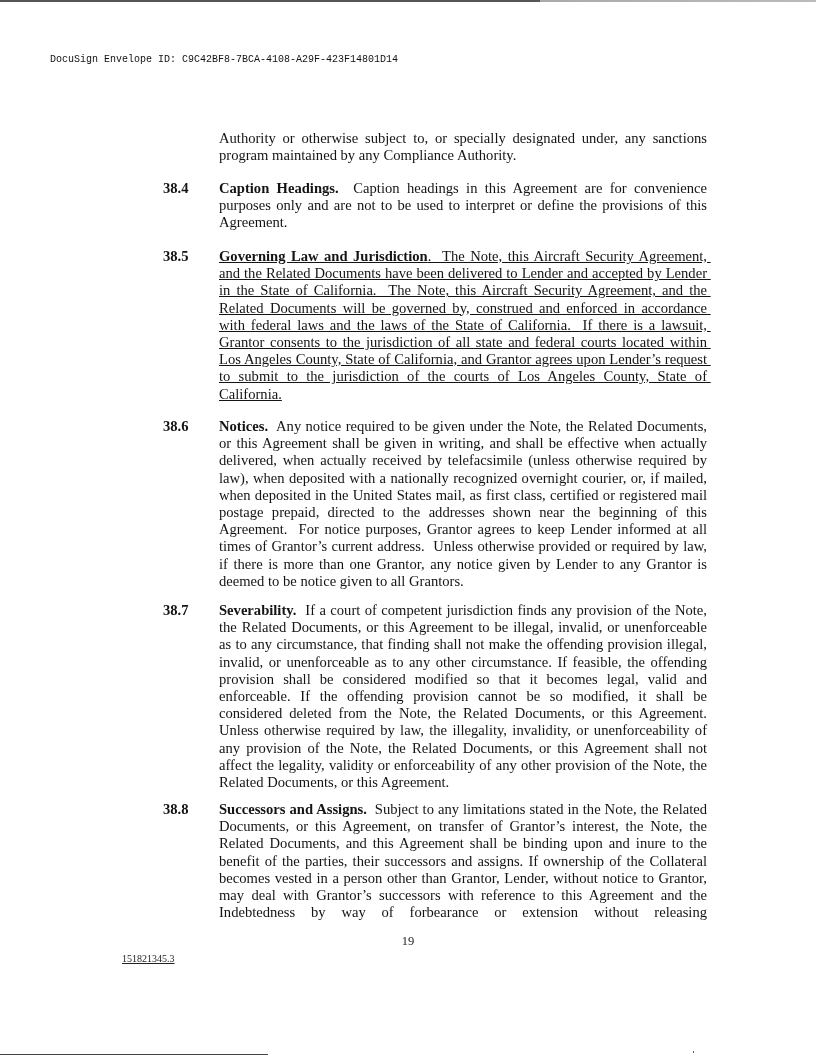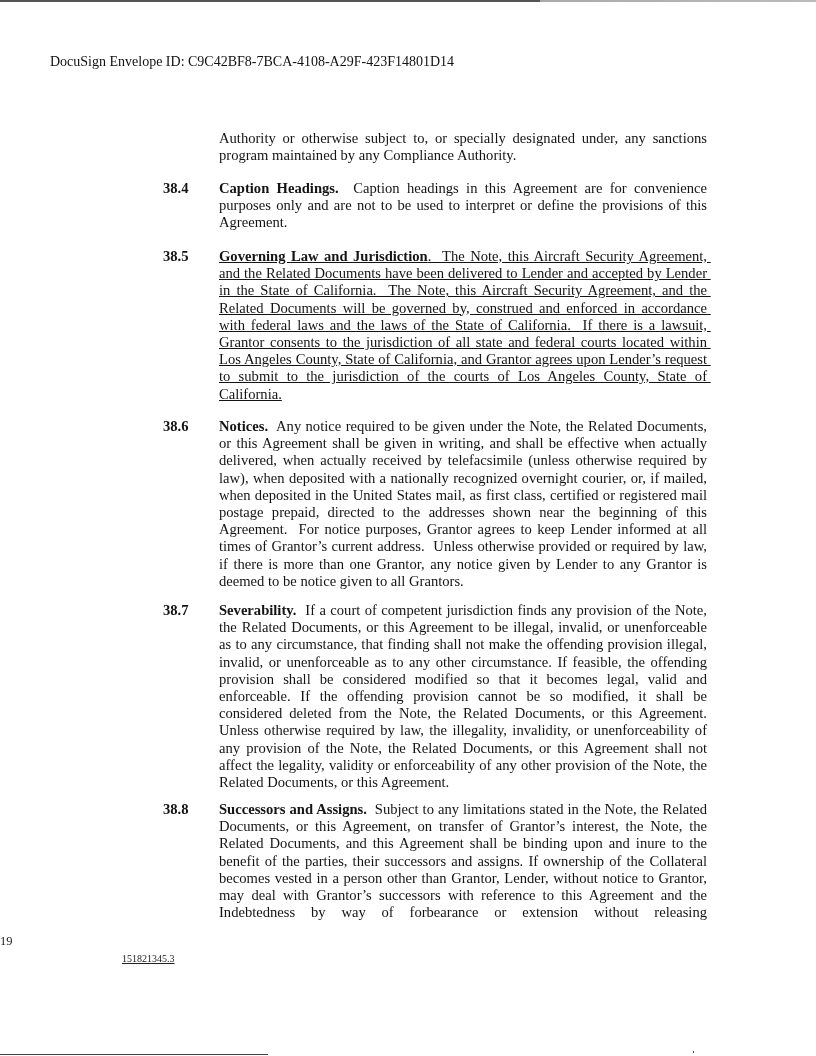--- a/index.html
+++ b/index.html
@@ -3,38 +3,38 @@
   <meta charset="utf-8">
   <style>
     html, body { margin: 0; padding: 0; background: #ffffff; }
     body { width: 816px; height: 1056px; position: relative; overflow: hidden; }
     .top-rule {
       position: absolute; left: 0; top: 0; width: 816px; height: 2px;
       background: linear-gradient(to right, #555 0, #555 540px, #aaa 540px, #bbb 816px);
     }
     .envelope-id {
       position: absolute; left: 50px; top: 54px;
-      font-family: Liberation Serif, serif; font-size: 14px; color: #111;
+      font-family: Liberation Mono, monospace; font-size: 10px; color: #111;
       letter-spacing: 0;
     }
     .doc {
       position: absolute; left: 0; top: 0; width: 816px;
       font-family: "Liberation Serif", serif; font-size: 14.6px; color: #141414;
       line-height: 17.2px;
     }
     .para {
       position: absolute; left: 219px; width: 488px;
       text-align: justify;
     }
     .sec-num {
       position: absolute; left: 163px; font-weight: bold;
     }
     .heading { font-weight: bold; }
     .page-number {
-      position: absolute; left: 0; width: 816px; top: 934px; 
+      position: absolute; left: 0; width: 816px; top: 934px; text-align: center;
       font-family: "Liberation Serif", serif; font-size: 12.5px; color: #222;
     }
     .doc-code {
       position: absolute; left: 122px; top: 953px;
       font-family: "Liberation Serif", serif; font-size: 10px; color: #222; text-decoration: underline;
     }
     .bottom-rule {
       position: absolute; left: 0; top: 1054px; width: 268px; height: 1px; background: #444;
     }
     .speck {

